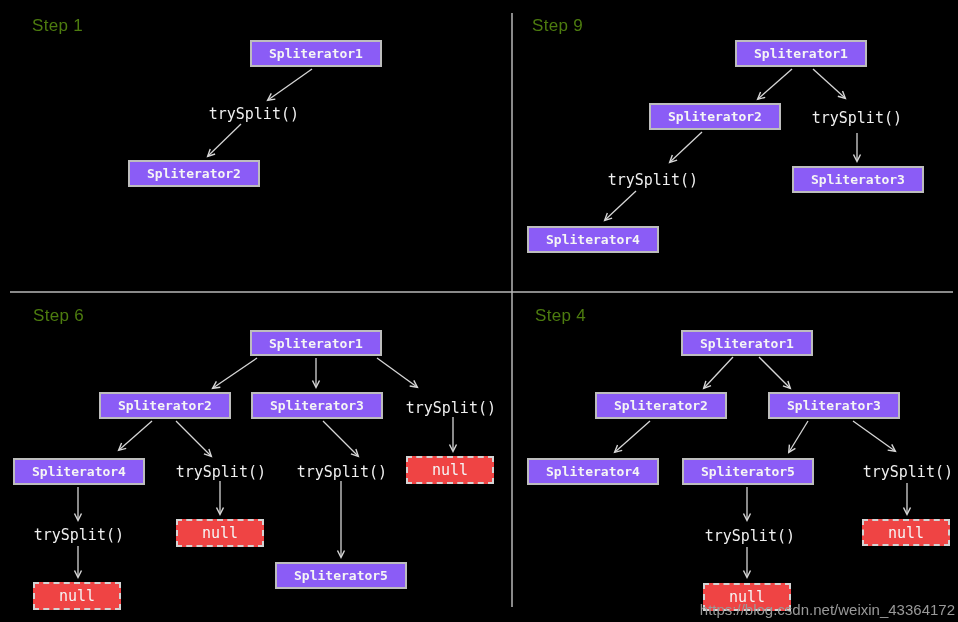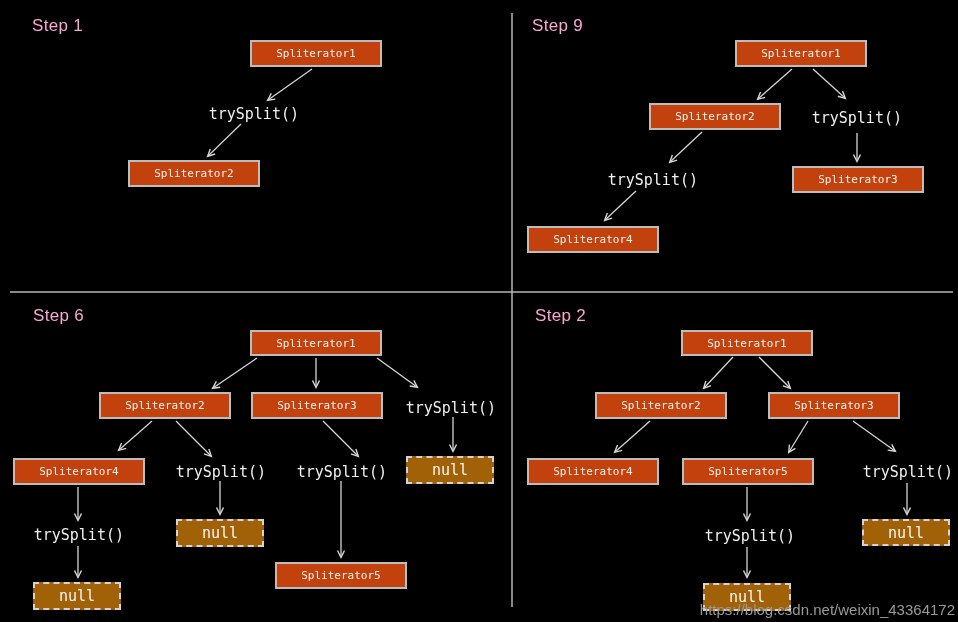--- a/index.html
+++ b/index.html
@@ -2,33 +2,34 @@
 <html><head>
 <meta charset="utf-8">
 <style>
   html,body { margin:0; padding:0; background:#000; }
   .canvas {
     position:relative; width:958px; height:622px;
     background:#000000; overflow:hidden;
     font-family:"Liberation Sans", sans-serif;
   }
   .steptitle {
-    position:absolute; color:#f9a8d4; font-size:17px;
+    position:absolute; color:#4d7c0f; font-size:17px;
     font-family:"Liberation Sans", sans-serif; letter-spacing:0.3px;
   }
   .box {
     position:absolute; box-sizing:border-box;
-    border:2px solid #bdbdbd; background:#c2410c;
+    border:2px solid #bdbdbd; background:#8b5cf6;
     color:#f5f5f5; font-family:"DejaVu Sans Mono", monospace;
-    font-size:11px; display:flex; align-items:center; justify-content:center;
+    font-size:13px; display:flex; align-items:center; justify-content:center;
     white-space:nowrap;
+    font-weight:bold;
   }
   .nullbox {
     position:absolute; box-sizing:border-box;
-    border:2px dashed #d4d4d4; background:#a16207;
+    border:2px dashed #d4d4d4; background:#ef4444;
     color:#f5f5f5; font-family:"DejaVu Sans Mono", monospace;
     font-size:15px; display:flex; align-items:center; justify-content:center;
   }
   .fn {
     position:absolute; width:92px; text-align:right;
     color:#f0f0f0; font-family:"DejaVu Sans Mono", monospace; font-size:15px;
     white-space:nowrap;
   }
   .watermark {
     position:absolute; right:3px; top:601px;
@@ -111,21 +112,21 @@
   <div class="fn" style="left:404px; top:399px;">trySplit()</div>
   <div class="nullbox" style="left:406px; top:456px; width:88px; height:28px;">null</div>
   <div class="box" style="left:13px; top:458px; width:132px; height:27px;">Spliterator4</div>
   <div class="fn" style="left:174px; top:463px;">trySplit()</div>
   <div class="fn" style="left:295px; top:463px;">trySplit()</div>
   <div class="nullbox" style="left:176px; top:519px; width:88px; height:28px;">null</div>
   <div class="fn" style="left:32px; top:526px;">trySplit()</div>
   <div class="nullbox" style="left:33px; top:582px; width:88px; height:28px;">null</div>
   <div class="box" style="left:275px; top:562px; width:132px; height:27px;">Spliterator5</div>
 
-  <div class="steptitle" style="left:535px; top:306px;">Step 2</div>
+  <div class="steptitle" style="left:535px; top:306px;">Step 4</div>
   <div class="box" style="left:681px; top:330px; width:132px; height:26px;">Spliterator1</div>
   <div class="box" style="left:595px; top:392px; width:132px; height:27px;">Spliterator2</div>
   <div class="box" style="left:768px; top:392px; width:132px; height:27px;">Spliterator3</div>
   <div class="box" style="left:527px; top:458px; width:132px; height:27px;">Spliterator4</div>
   <div class="box" style="left:682px; top:458px; width:132px; height:27px;">Spliterator5</div>
   <div class="fn" style="left:861px; top:463px;">trySplit()</div>
   <div class="nullbox" style="left:862px; top:519px; width:88px; height:27px;">null</div>
   <div class="fn" style="left:703px; top:527px;">trySplit()</div>
   <div class="nullbox" style="left:703px; top:583px; width:88px; height:28px;">null</div>
 

